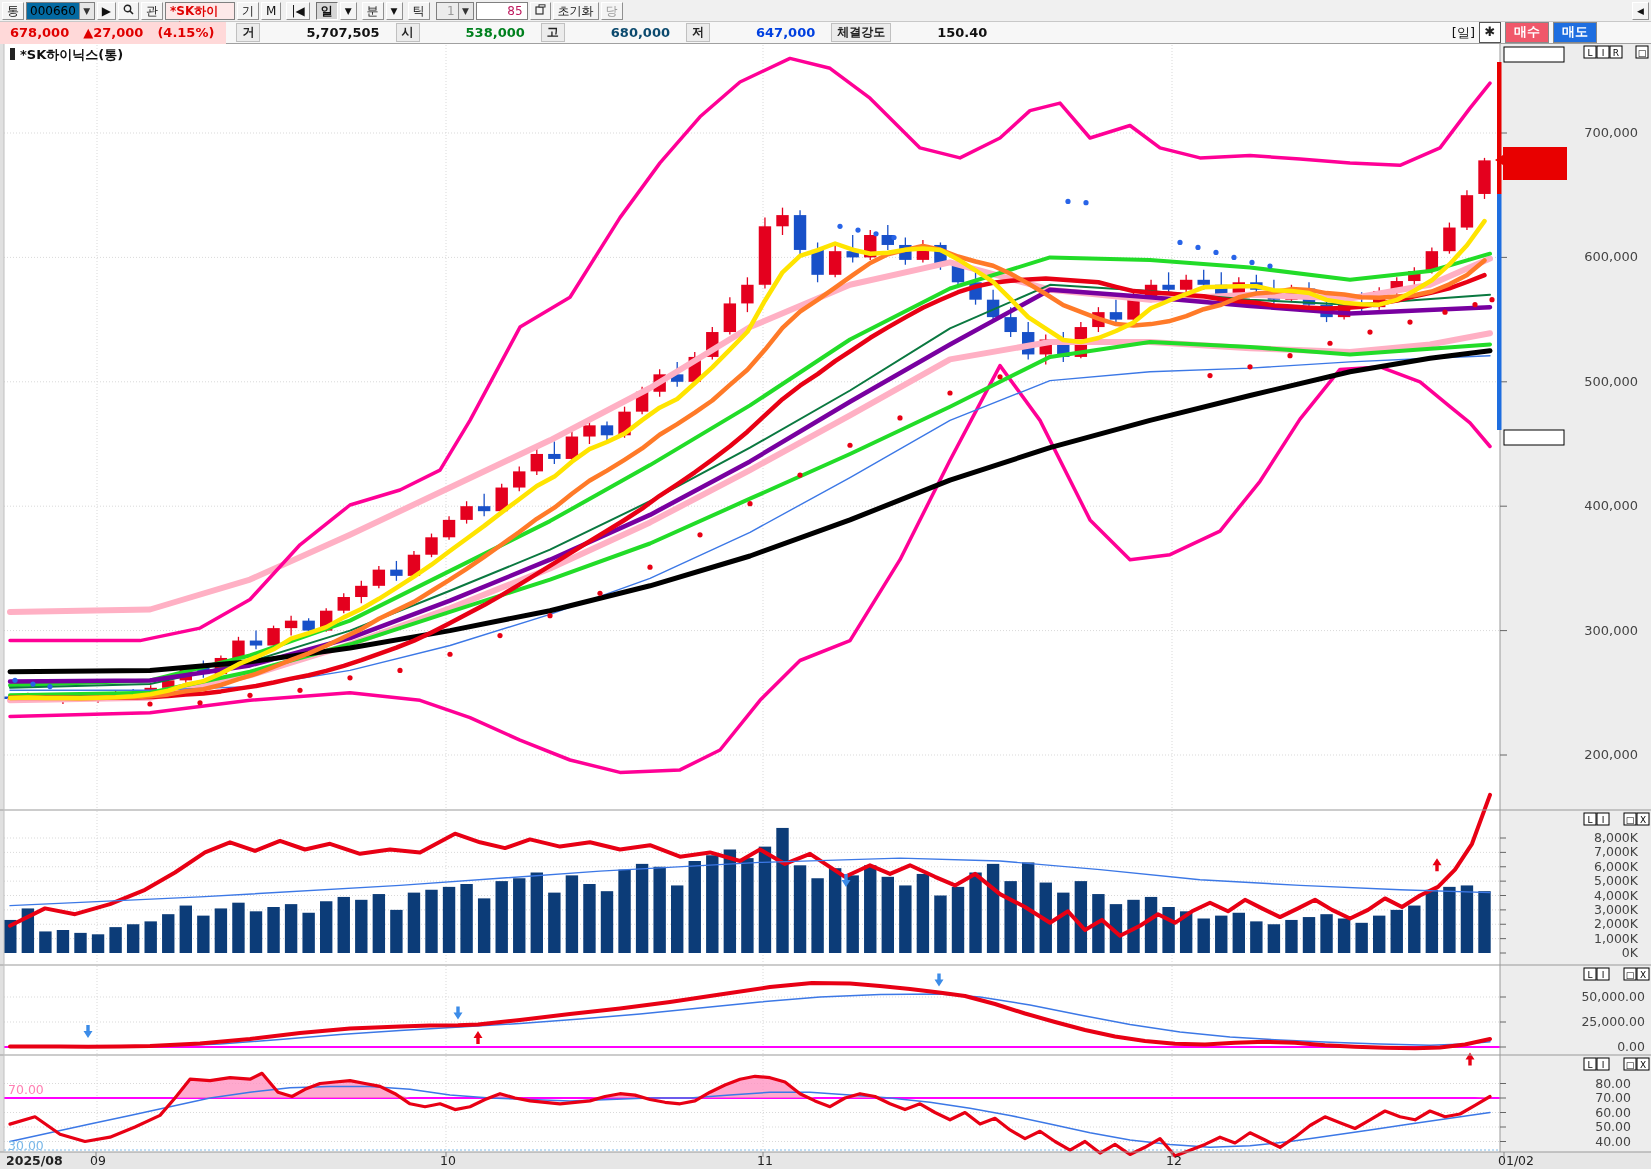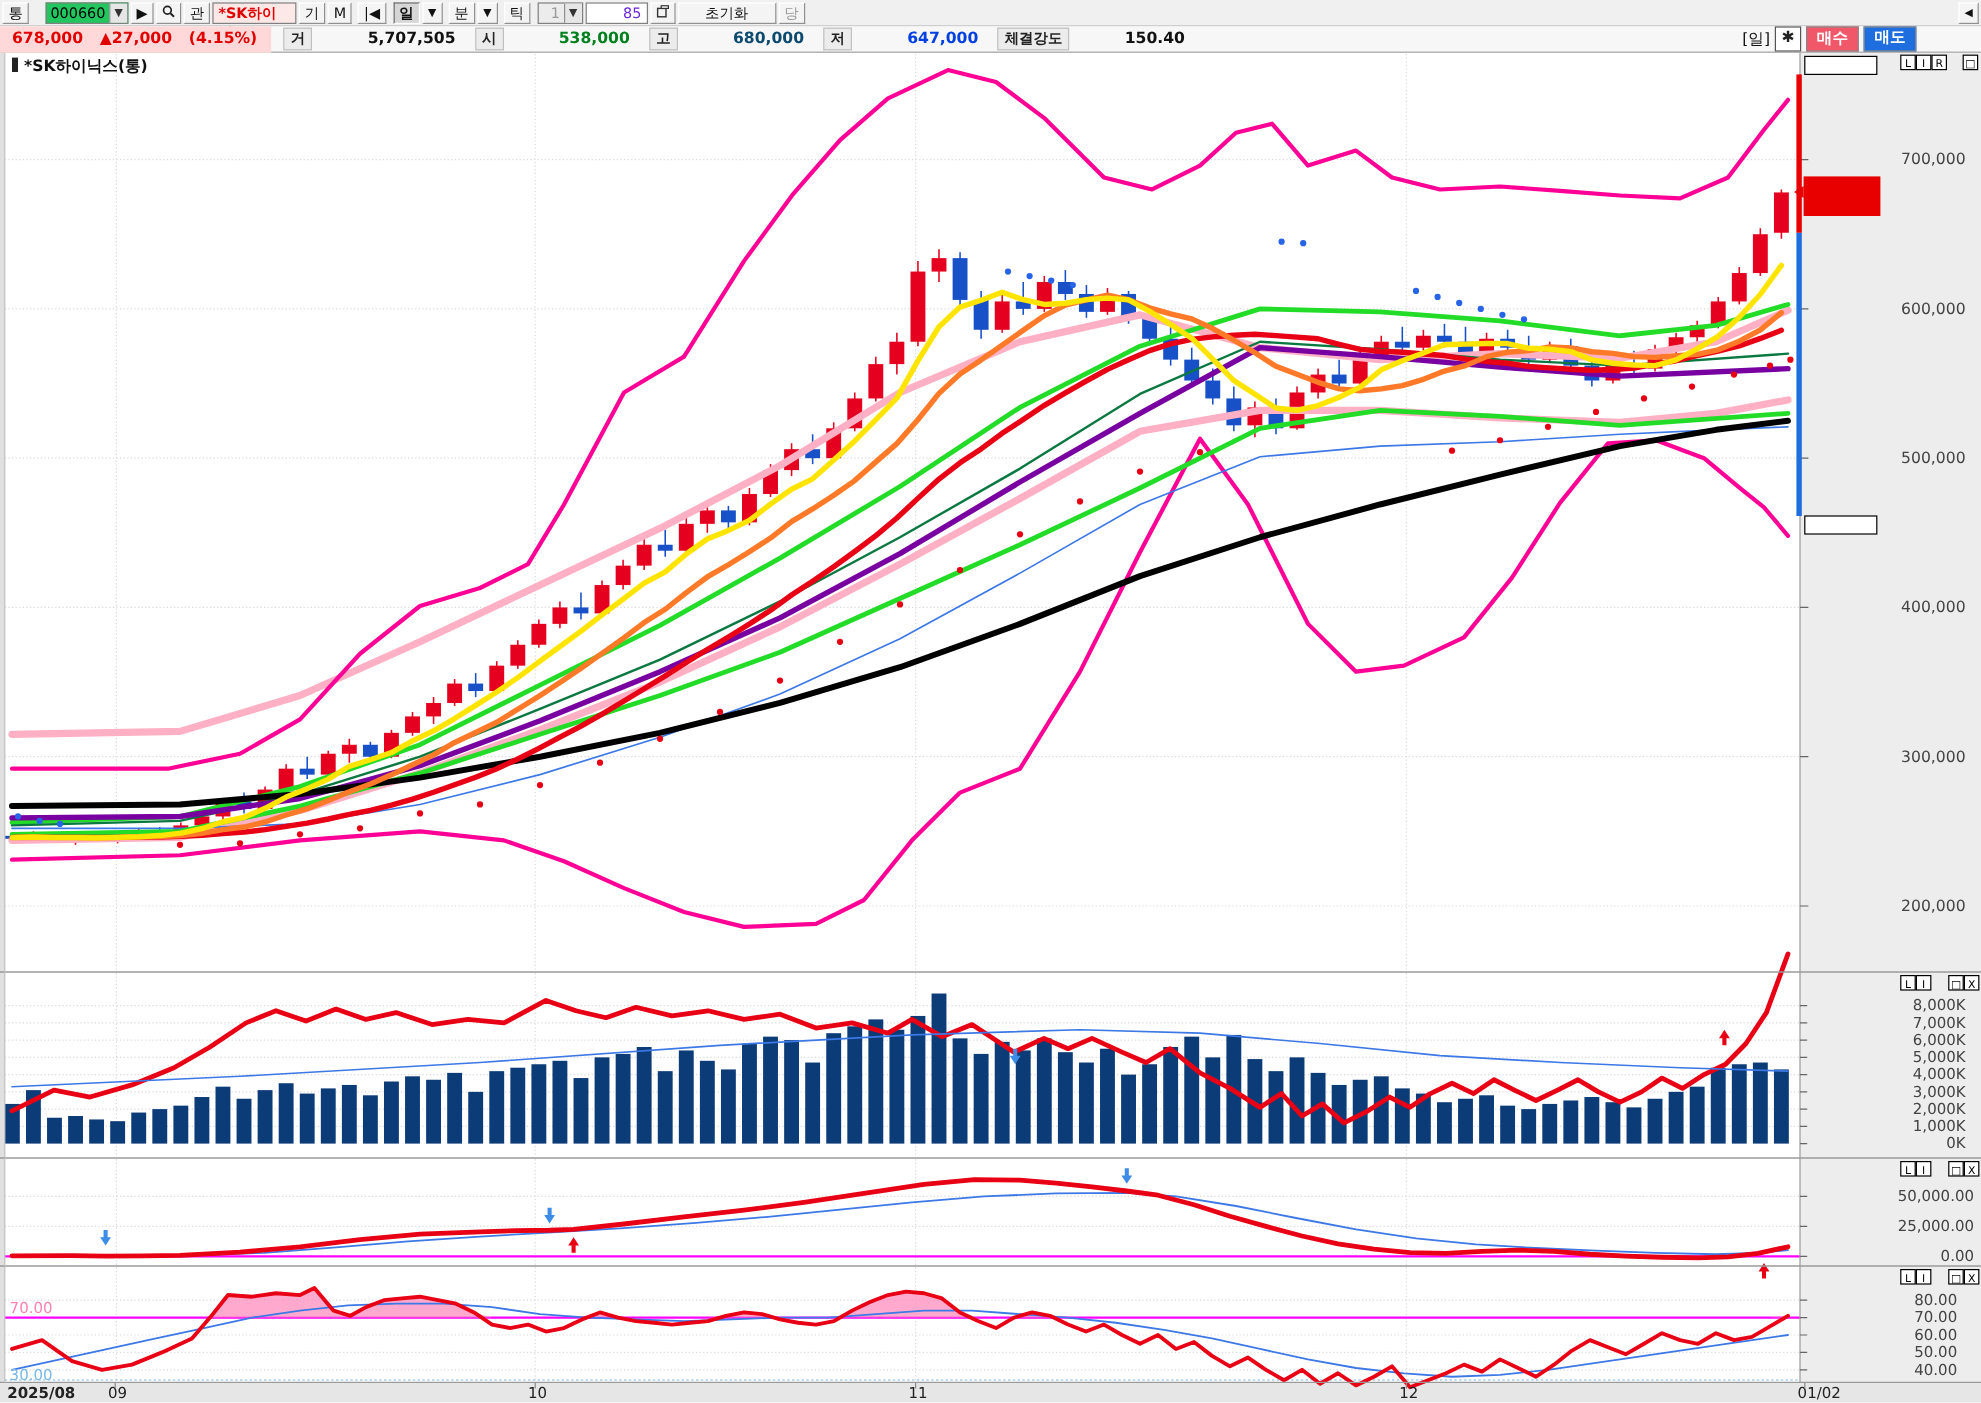--- a/index.html
+++ b/index.html
@@ -2,26 +2,26 @@
 <html><head>
 <meta charset="utf-8">
 <style>
   html,body{margin:0;padding:0;background:#fff;font-family:"DejaVu Sans","Liberation Sans",sans-serif;}
   #app{position:relative;width:1651px;height:1169px;overflow:hidden;background:#fff;}
   
   #toolbar1{position:absolute;left:0;top:0;width:1651px;height:22px;background:#f0f0f0;border-bottom:1px solid #c8c8c8;display:flex;align-items:center;gap:2px;padding-left:2px;box-sizing:border-box;font-size:12px;}
   .btn{background:#f4f4f4;border:1px solid #909090;border-top-color:#fff;border-left-color:#fff;height:18px;line-height:16px;padding:0 4px;font-size:12px;color:#111;display:inline-flex;align-items:center;justify-content:center;box-sizing:border-box;}
   .btn.pressed{background:#d6d6d6;border:1px solid #707070;border-bottom-color:#fff;border-right-color:#fff;font-weight:bold;}
   .btn.disabled{color:#9a9a9a;}
-  .combo{background:#22c55e;border:1px solid #808080;height:18px;display:inline-flex;align-items:center;box-sizing:border-box;font-size:12px;margin-left:12px;}
+  .combo{background:#0369a1;border:1px solid #808080;height:18px;display:inline-flex;align-items:center;box-sizing:border-box;font-size:12px;}
   .combo .val{padding:0 3px;}
   .combo .drop{width:14px;height:16px;background:#e6e6e6;border-left:1px solid #909090;font-size:9px;display:flex;align-items:center;justify-content:center;color:#333;}
   .combo.disabled{background:#ececec;color:#999;}
   .field{background:#fde8e8;border:1px solid #808080;height:18px;line-height:16px;box-sizing:border-box;padding:0 4px;color:#e00000;font-weight:bold;font-size:12px;}
-  .numbox{background:#fff;border:1px solid #808080;height:18px;line-height:16px;box-sizing:border-box;padding:0 4px;color:#6d28d9;text-align:right;font-size:12px;}
+  .numbox{background:#fff;border:1px solid #808080;height:18px;line-height:16px;box-sizing:border-box;padding:0 4px;color:#be185d;text-align:right;font-size:12px;}
   
   #toolbar2{position:absolute;left:0;top:22px;width:1651px;height:22px;background:#f7f7f7;border-bottom:1px solid #a0a0a0;display:flex;align-items:center;font-size:13px;box-sizing:border-box;}
   #priceblock{background:#ffd9d9;height:22px;display:flex;align-items:center;gap:14px;padding:0 12px 0 10px;color:#e00000;font-weight:bold;}
   .qlabel{background:#ececec;border:1px solid #c0c0c0;padding:0 5px;height:17px;line-height:16px;font-size:12px;color:#222;font-weight:bold;margin-left:10px;}
   .qval{padding:0 6px;font-weight:bold;margin-left:40px;}
   .green{color:#00801e;} .red{color:#0c4a6e;} .blue{color:#0040e0;} .black{color:#111;}
   #tb2right{margin-left:auto;display:flex;align-items:center;gap:4px;padding-right:54px;}
   .trade-btn{height:19px;line-height:18px;padding:0 8px;font-size:13px;font-weight:bold;color:#fff;border:1px solid #888;}
   #buy-btn{background:#f0586a;font-family:Liberation Serif, serif;} #sell-btn{background:#1e6ee0;}
   #gear-btn{width:20px;height:19px;background:#fff;border:1px solid #555;font-size:13px;line-height:17px;text-align:center;color:#222;}
@@ -63,21 +63,21 @@
   </div>
   <div class="numbox" style="width:52px;">85</div>
   <div class="btn">
         <span>
     <svg width="11" height="11" viewBox="0 0 11 11">
             <rect x="1" y="3" width="7" height="7" fill="none" stroke="#333" stroke-width="1.2"></rect>
             <rect x="4" y="0.8" width="6" height="2.2" fill="#fff" stroke="#333" stroke-width="1"></rect>
           </svg>
   </span>
       </div>
-  <div class="btn" style="padding:0 22px;">초기화</div>
+  <div class="btn" style="padding:0 4px;">초기화</div>
   <div class="btn disabled">당</div>
   <div class="btn" style="margin-left:auto;margin-right:2px;font-size:9px;">◀</div>
 </div>
 
 <div id="toolbar2">
   <div id="priceblock">
     <span>678,000</span>
     <span>▲27,000</span>
     <span>(4.15%)</span>
   </div>

